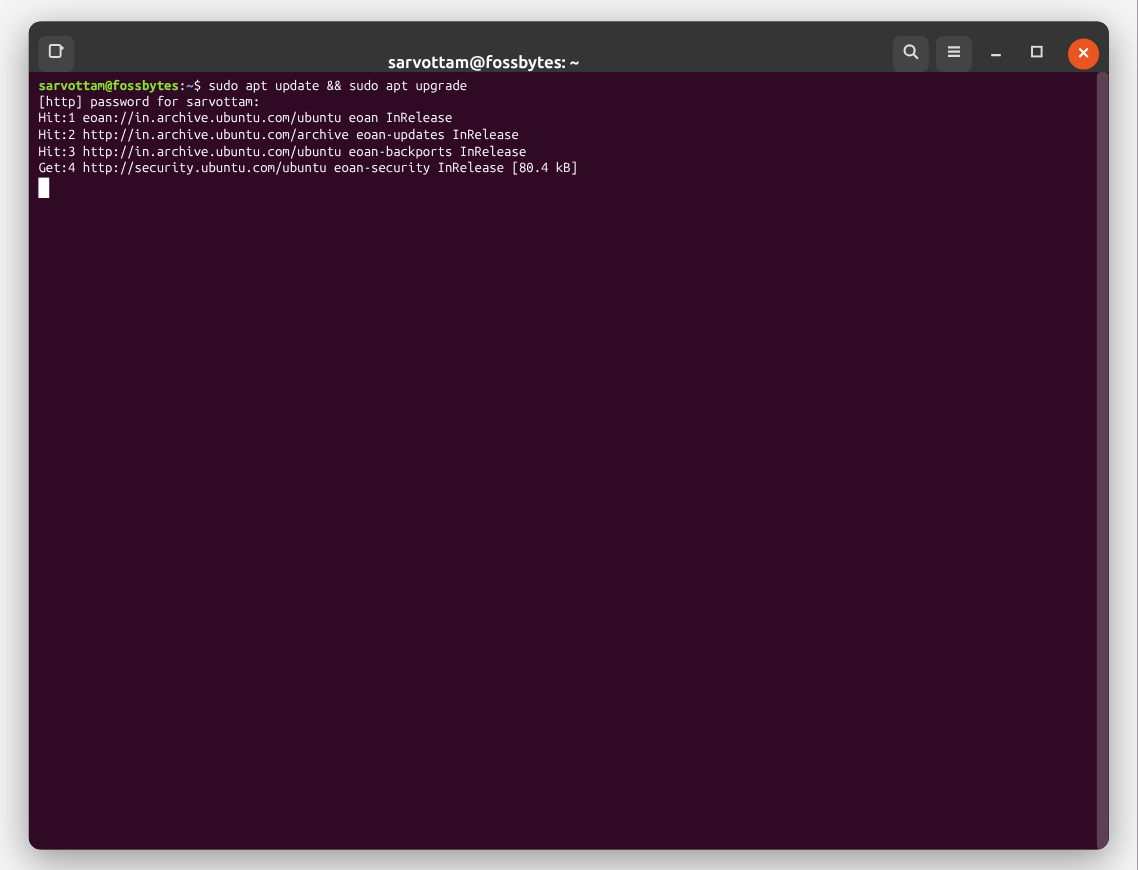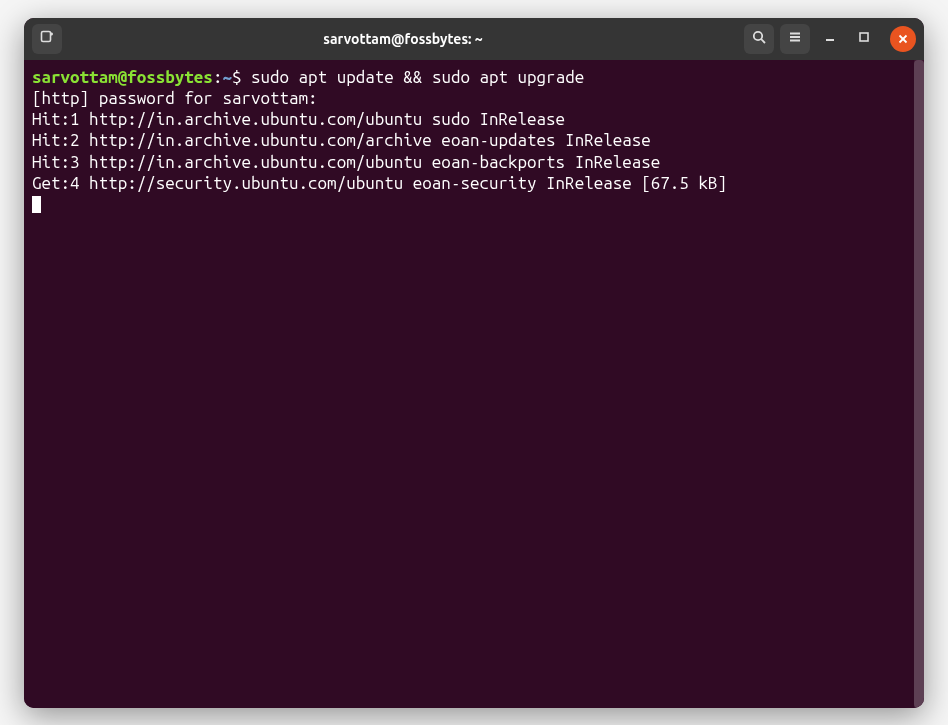--- a/index.html
+++ b/index.html
@@ -26,21 +26,21 @@
       overflow: hidden;
       box-shadow: 0 8px 32px rgba(0,0,0,0.4);
       display: flex;
       flex-direction: column;
     }
     
     .titlebar {
       height: 42px;
       background: #353535;
       display: flex;
-      align-items: center;
+      align-items: flex-end;
       padding: 0 8px;
       gap: 6px;
     }
     
     .titlebar-left {
       display: flex;
       align-items: center;
     }
     
     .titlebar-center {
@@ -95,21 +95,21 @@
     
     .close-btn svg {
       width: 12px;
       height: 12px;
     }
     
     .terminal-body {
       flex: 1;
       background: #300a24;
       padding: 6px 8px;
-      font-size: 17px;
+      font-size: 11px;
       line-height: 1.25;
       color: #ffffff;
       font-family: "Ubuntu Mono", "DejaVu Sans Mono", monospace;
       position: relative;
       overflow: hidden;
     }
     
     .line {
       white-space: pre;
     }
@@ -214,24 +214,24 @@
             <line x1="9.5" y1="2.5" x2="2.5" y2="9.5"></line>
           </svg>
         </span>
       </div>
     </div>
   </div>
 
   <div class="terminal-body">
     <div class="line"><span class="prompt-user">sarvottam@fossbytes</span><span class="prompt-sep">:</span><span class="prompt-path">~</span><span class="prompt-sep">$ </span><span class="cmd">sudo apt update &amp;&amp; sudo apt upgrade</span></div>
     <div class="line">[http] password for sarvottam:</div>
-    <div class="line">Hit:1 http://in.archive.ubuntu.com/ubuntu sudo InRelease</div>
+    <div class="line">Hit:1 eoan://in.archive.ubuntu.com/ubuntu eoan InRelease</div>
     <div class="line">Hit:2 http://in.archive.ubuntu.com/archive eoan-updates InRelease</div>
     <div class="line">Hit:3 http://in.archive.ubuntu.com/ubuntu eoan-backports InRelease</div>
-    <div class="line">Get:4 http://security.ubuntu.com/ubuntu eoan-security InRelease [67.5 kB]</div>
+    <div class="line">Get:4 http://security.ubuntu.com/ubuntu eoan-security InRelease [80.4 kB]</div>
     <div class="line"><span class="cursor"></span></div>
 
     <div class="scrollbar">
       <div class="scrollbar-thumb"></div>
     </div>
   </div>
 
 </div>
 
 </body></html>

